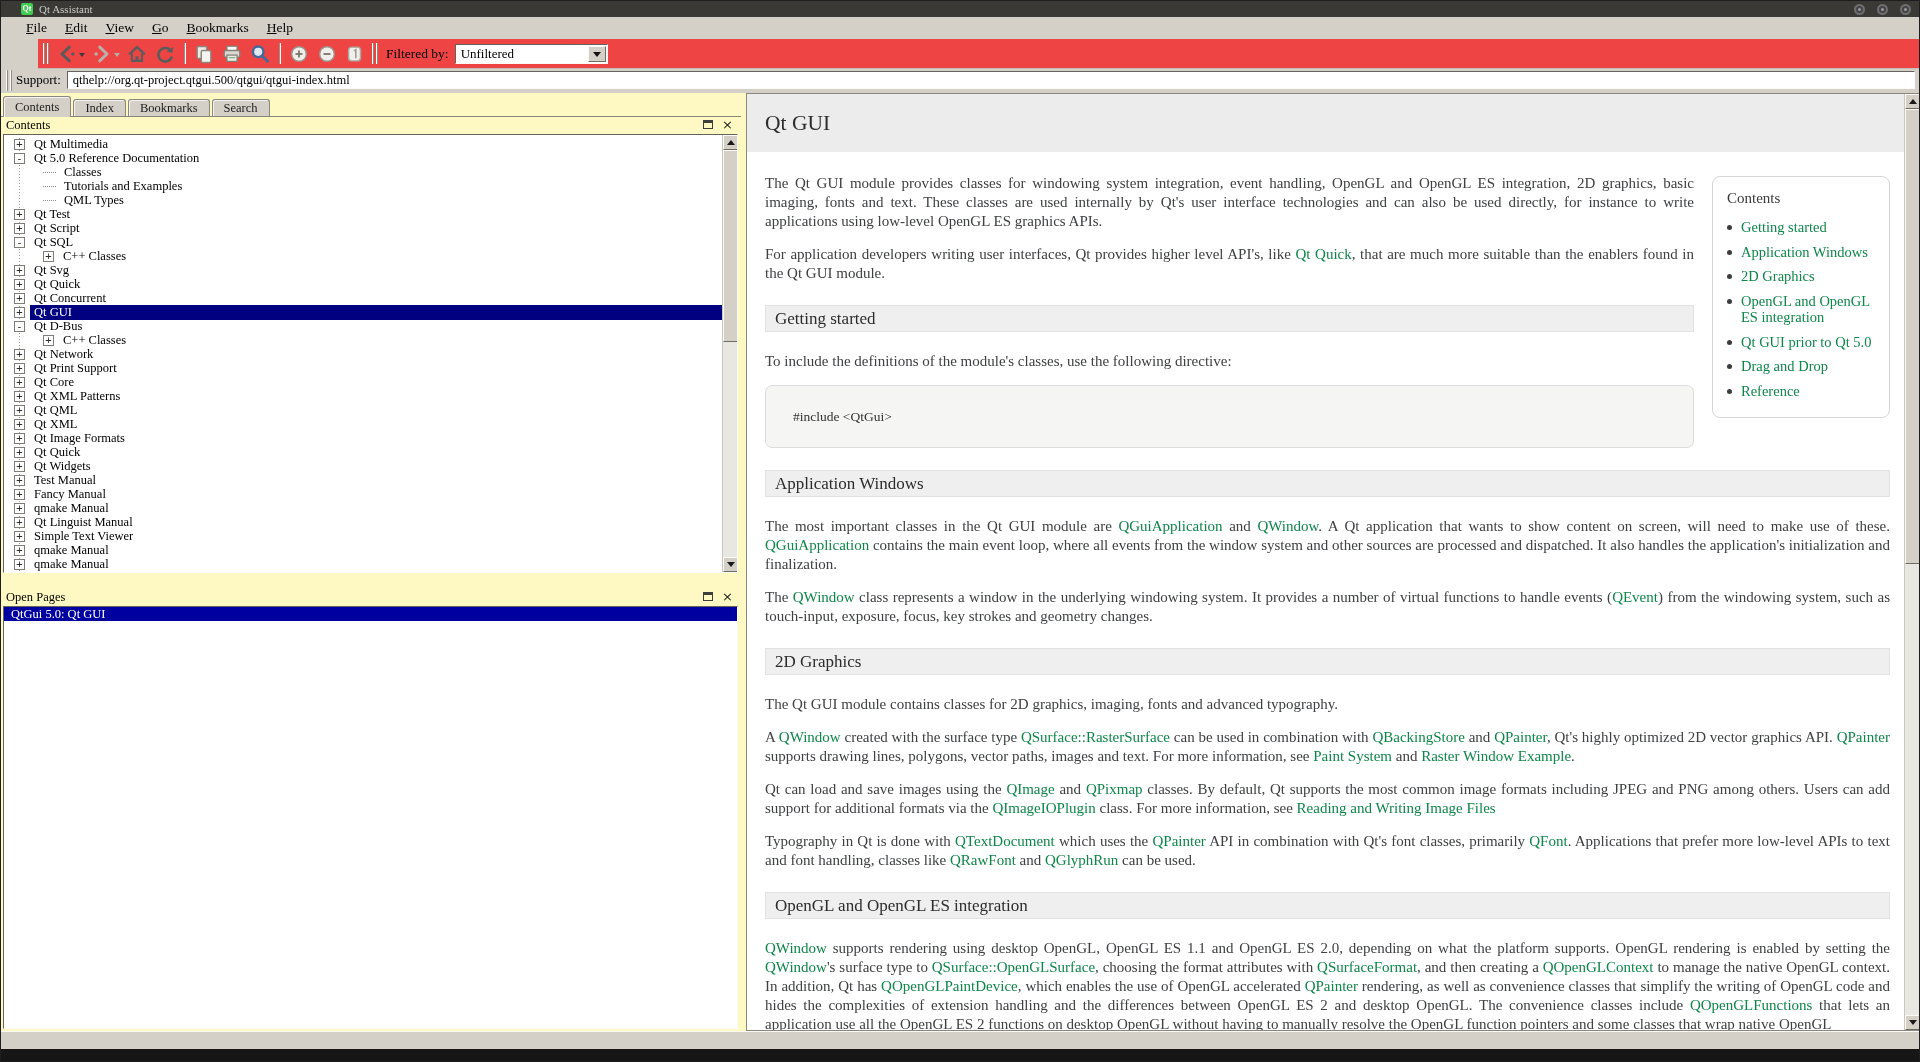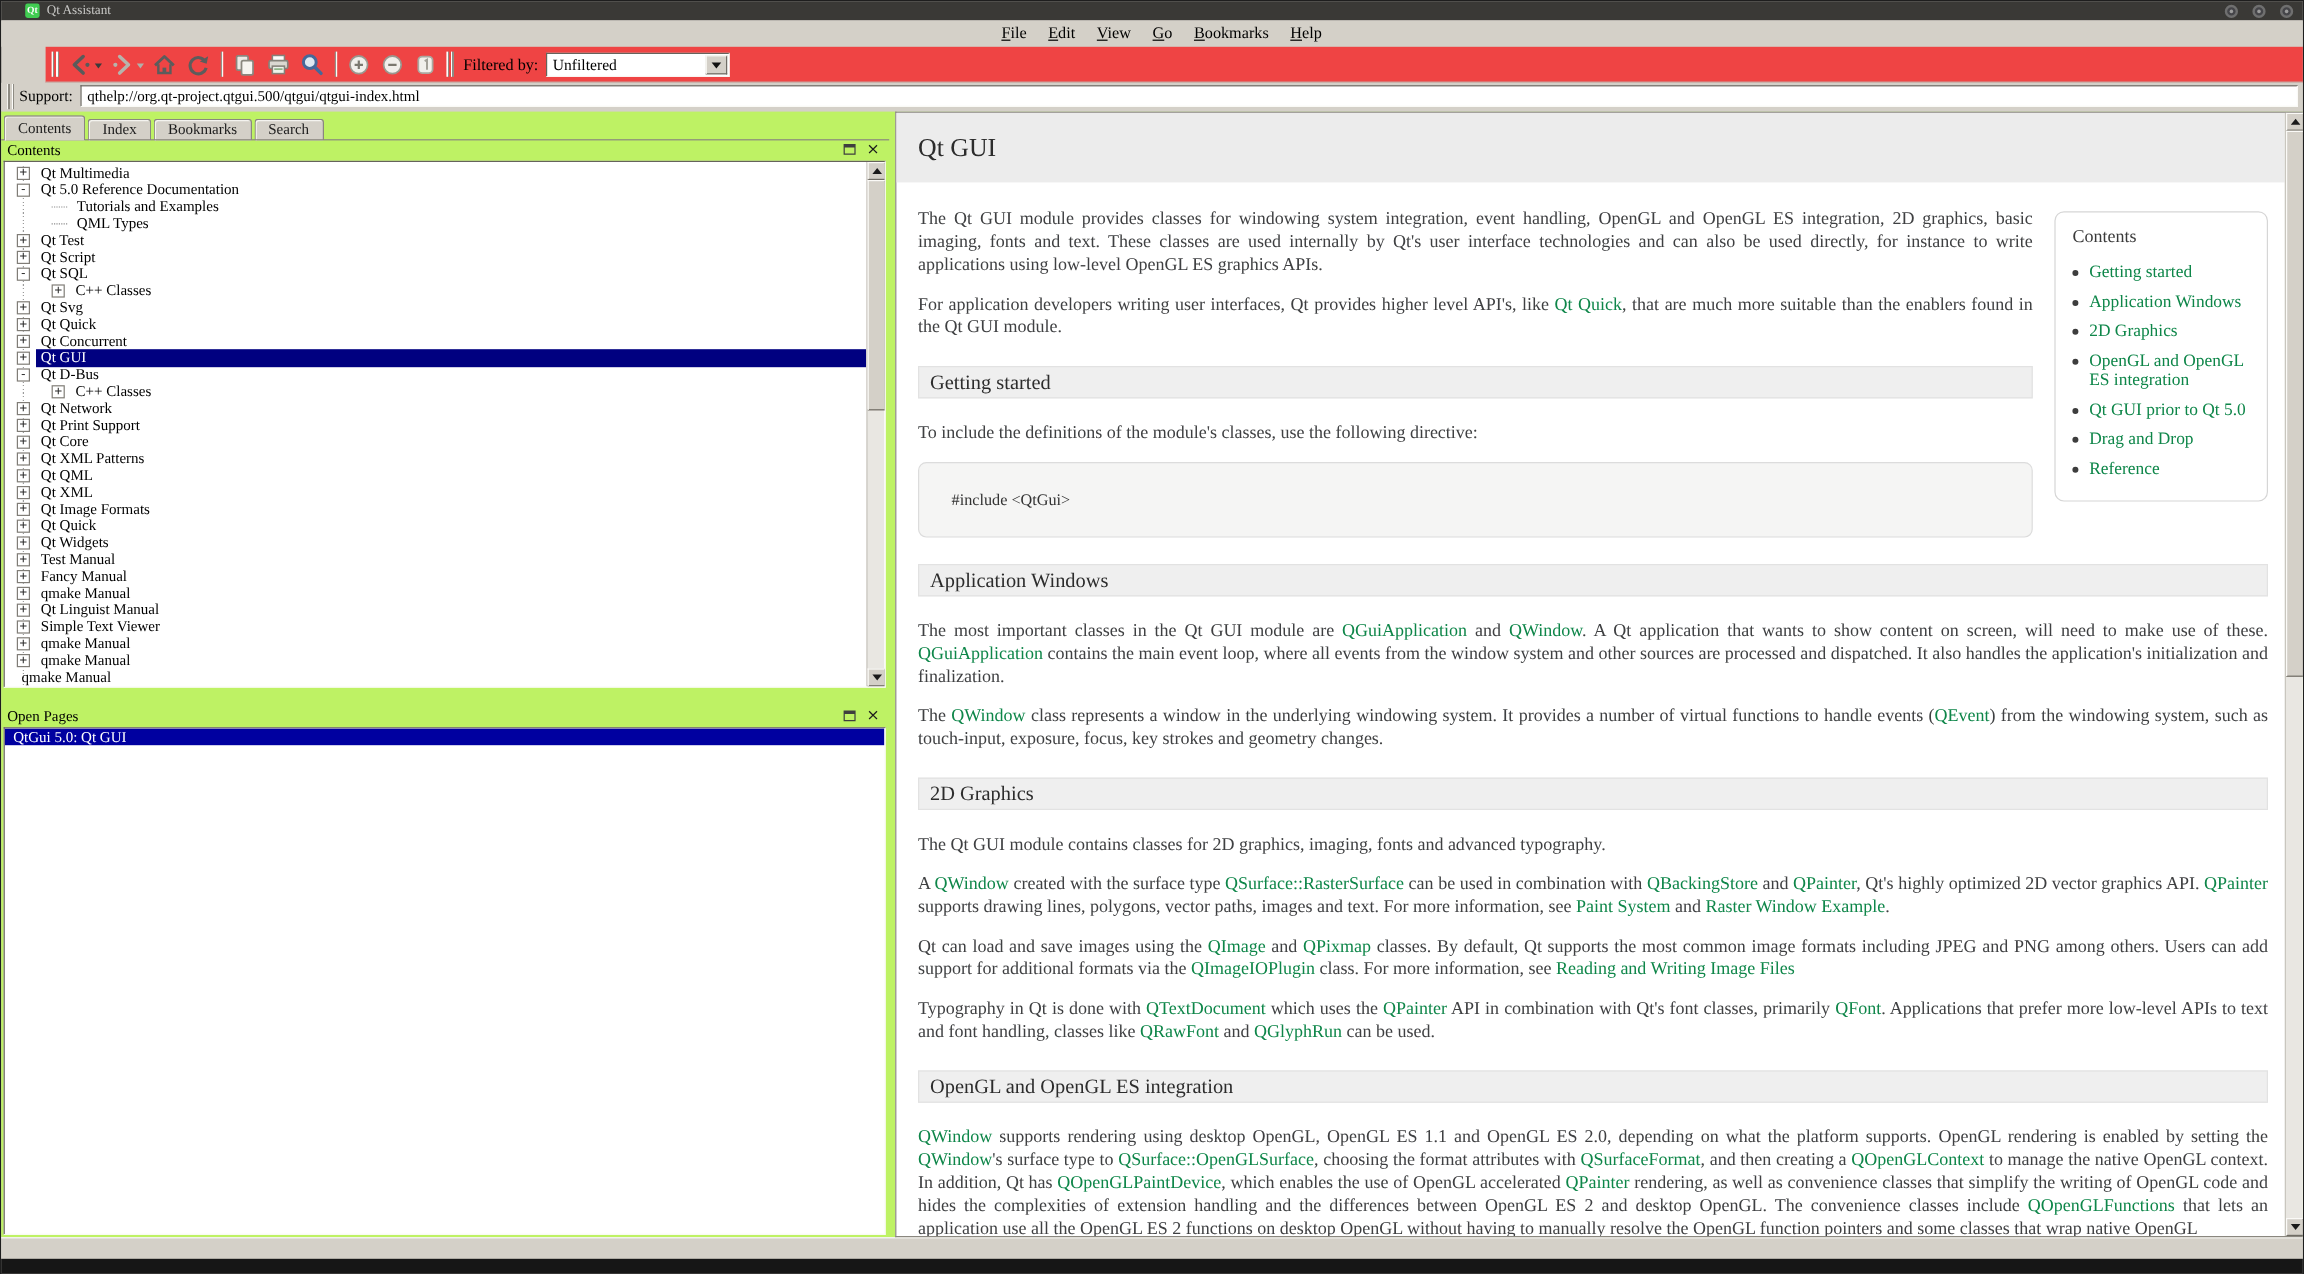--- a/index.html
+++ b/index.html
@@ -11,21 +11,21 @@
   
   .titlebar{height:16px;background:#3a3936;display:flex;align-items:center;padding:0 8px;flex:none;}
   .qtlogo{width:12px;height:12px;border-radius:2px;background:#41cd52;color:#fff;
           font-size:8px;font-weight:bold;line-height:12px;text-align:center;margin:0 6px 0 12px;flex:none;}
   .wtitle{color:#c9c9c7;font-size:11px;}
   .tspacer{flex:1;}
   .winbtn{width:11px;height:11px;border-radius:50%;border:2px solid #6f6f6f;background:#454549;margin-left:12px;position:relative;flex:none;}
   .winbtn::after{content:"";position:absolute;left:50%;top:50%;width:3px;height:3px;margin:-1.5px 0 0 -1.5px;border-radius:50%;background:#9c9c9c;}
 
   
-  .menubar{height:22px;display:flex;align-items:center;padding-left:16px;font-size:13.5px;flex:none;background:#d4d0c8;justify-content:center;}
+  .menubar{height:22px;display:flex;align-items:center;padding-left:16px;font-size:13.5px;flex:none;background:#d4d0c8;}
   .menu-item{padding:2px 9px;}
 
   
   .toolbar{height:30px;display:flex;align-items:center;flex:none;padding-left:2px;border-bottom:1px solid #c1beb6;background:#ef4444;margin-left:37px;}
   .handle{width:7px;height:21px;margin:0 3px;flex:none;
     background:linear-gradient(to right,#fdfdfb 0 1px,#8e8b83 1px 2px,transparent 2px 4px,#fdfdfb 4px 5px,#8e8b83 5px 6px,transparent 6px);}
   .toolbtns{display:flex;align-items:center;}
   .tbtn{height:26px;padding:0 3px;display:flex;align-items:center;justify-content:center;}
   .tbtn .icon{width:22px;height:22px;display:block;}
   .tbtn .icon svg{width:22px;height:22px;display:block;}
@@ -37,21 +37,21 @@
   .combo .val{flex:1;padding-left:5px;}
   .combo .cbtn{width:18px;height:16px;margin-right:1px;background:#d4d0c8;border:1px solid;border-color:#fbfaf7 #6f6c64 #6f6c64 #fbfaf7;display:flex;align-items:center;justify-content:center;flex:none;}
   .combo .cbtn::after{content:"";width:0;height:0;border:4px solid transparent;border-top:5px solid #111;margin-top:5px;}
 
   
   .addressbar{height:24px;display:flex;align-items:center;flex:none;padding:0 4px 2px 2px;background:#d4d0c8;}
   .addr-label{font-size:13px;margin-right:6px;}
   .addr-input{flex:1;height:18px;background:#fff;border:1px solid;border-color:#66635c #fbfaf7 #fbfaf7 #66635c;font-size:12.5px;display:flex;align-items:center;padding-left:5px;white-space:nowrap;overflow:hidden;}
 
   
-  #main{flex:1;display:flex;min-height:0;background:#bef264;}
+  #main{flex:1;display:flex;min-height:0;background:#fef9c3;}
   .leftdock{width:740px;flex:none;display:flex;flex-direction:column;padding-top:3px;min-height:0;}
   .tabbar{height:21px;display:flex;padding-left:2px;position:relative;flex:none;}
   .tabbar::after{content:"";position:absolute;left:0;right:0;bottom:0;height:1px;background:#8a877f;}
   .tab{font-size:12.5px;padding:0 11px;background:#d4d0c8;border:1px solid #8a877f;border-bottom:none;
        border-top-left-radius:3px;border-top-right-radius:3px;margin-right:2px;display:flex;align-items:center;
        height:18px;margin-top:3px;box-shadow:inset 1px 1px 0 #f4f3ef;color:#1c1c1c;}
   .tab.active{height:21px;margin-top:0;position:relative;z-index:2;}
   .dockheader{height:17px;display:flex;align-items:center;font-size:12.5px;padding-left:5px;position:relative;flex:none;}
   .dockbtns{position:absolute;right:8px;top:3px;display:flex;gap:9px;align-items:center;}
   .float-icon{width:10px;height:9px;border:1px solid #3e3e3e;border-top-width:3px;}
@@ -254,20 +254,24 @@
       <div class="treebox">
         <div class="treerows" id="treerows">
           <div class="guide"></div>
         <div class="tree-row" style="padding-left: 10px;">
               <span class="expander">+</span>
               <span class="tree-label">Qt Multimedia</span>
             </div>
             <div class="tree-row" style="padding-left: 10px;">
               <span class="expander">-</span>
               <span class="tree-label">Qt 5.0 Reference Documentation</span>
+            </div>
+            <div class="tree-row" style="padding-left: 39px;">
+              <span class="leaf-dash"></span>
+              <span class="tree-label">Classes</span>
             </div>
             <div class="tree-row" style="padding-left: 39px;">
               <span class="leaf-dash"></span>
               <span class="tree-label">Tutorials and Examples</span>
             </div>
             <div class="tree-row" style="padding-left: 39px;">
               <span class="leaf-dash"></span>
               <span class="tree-label">QML Types</span>
             </div>
             <div class="tree-row" style="padding-left: 10px;">

